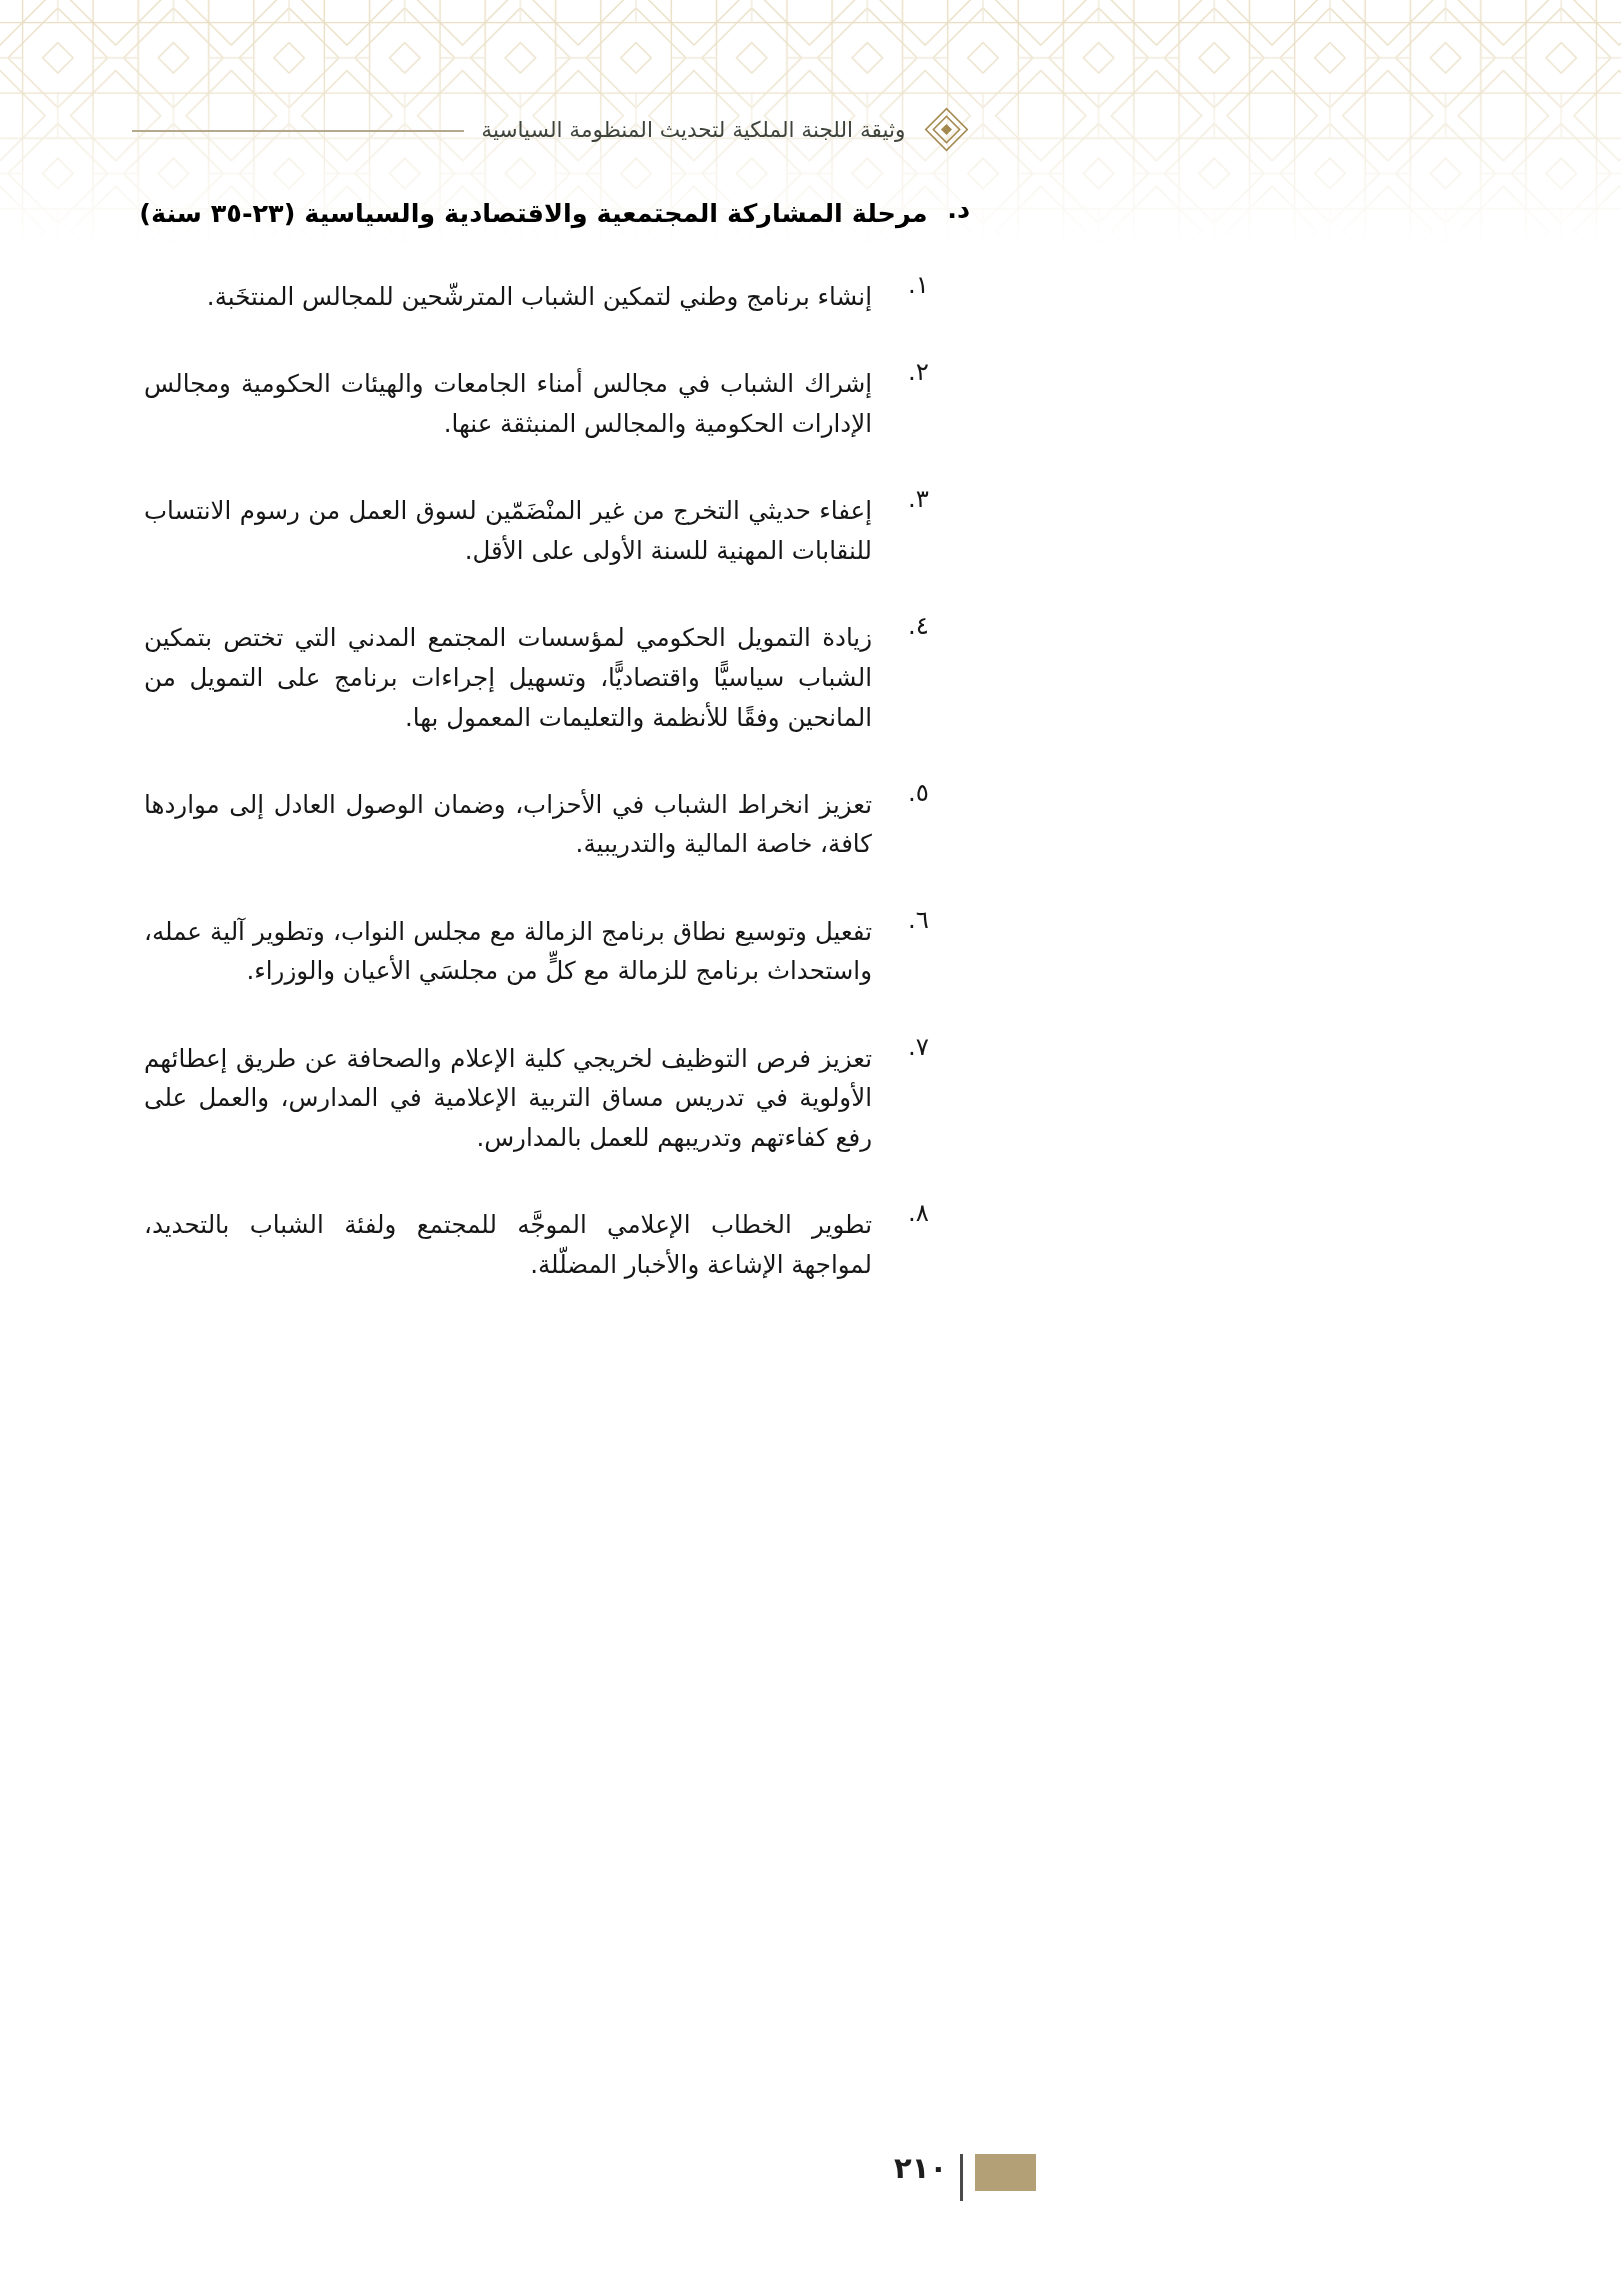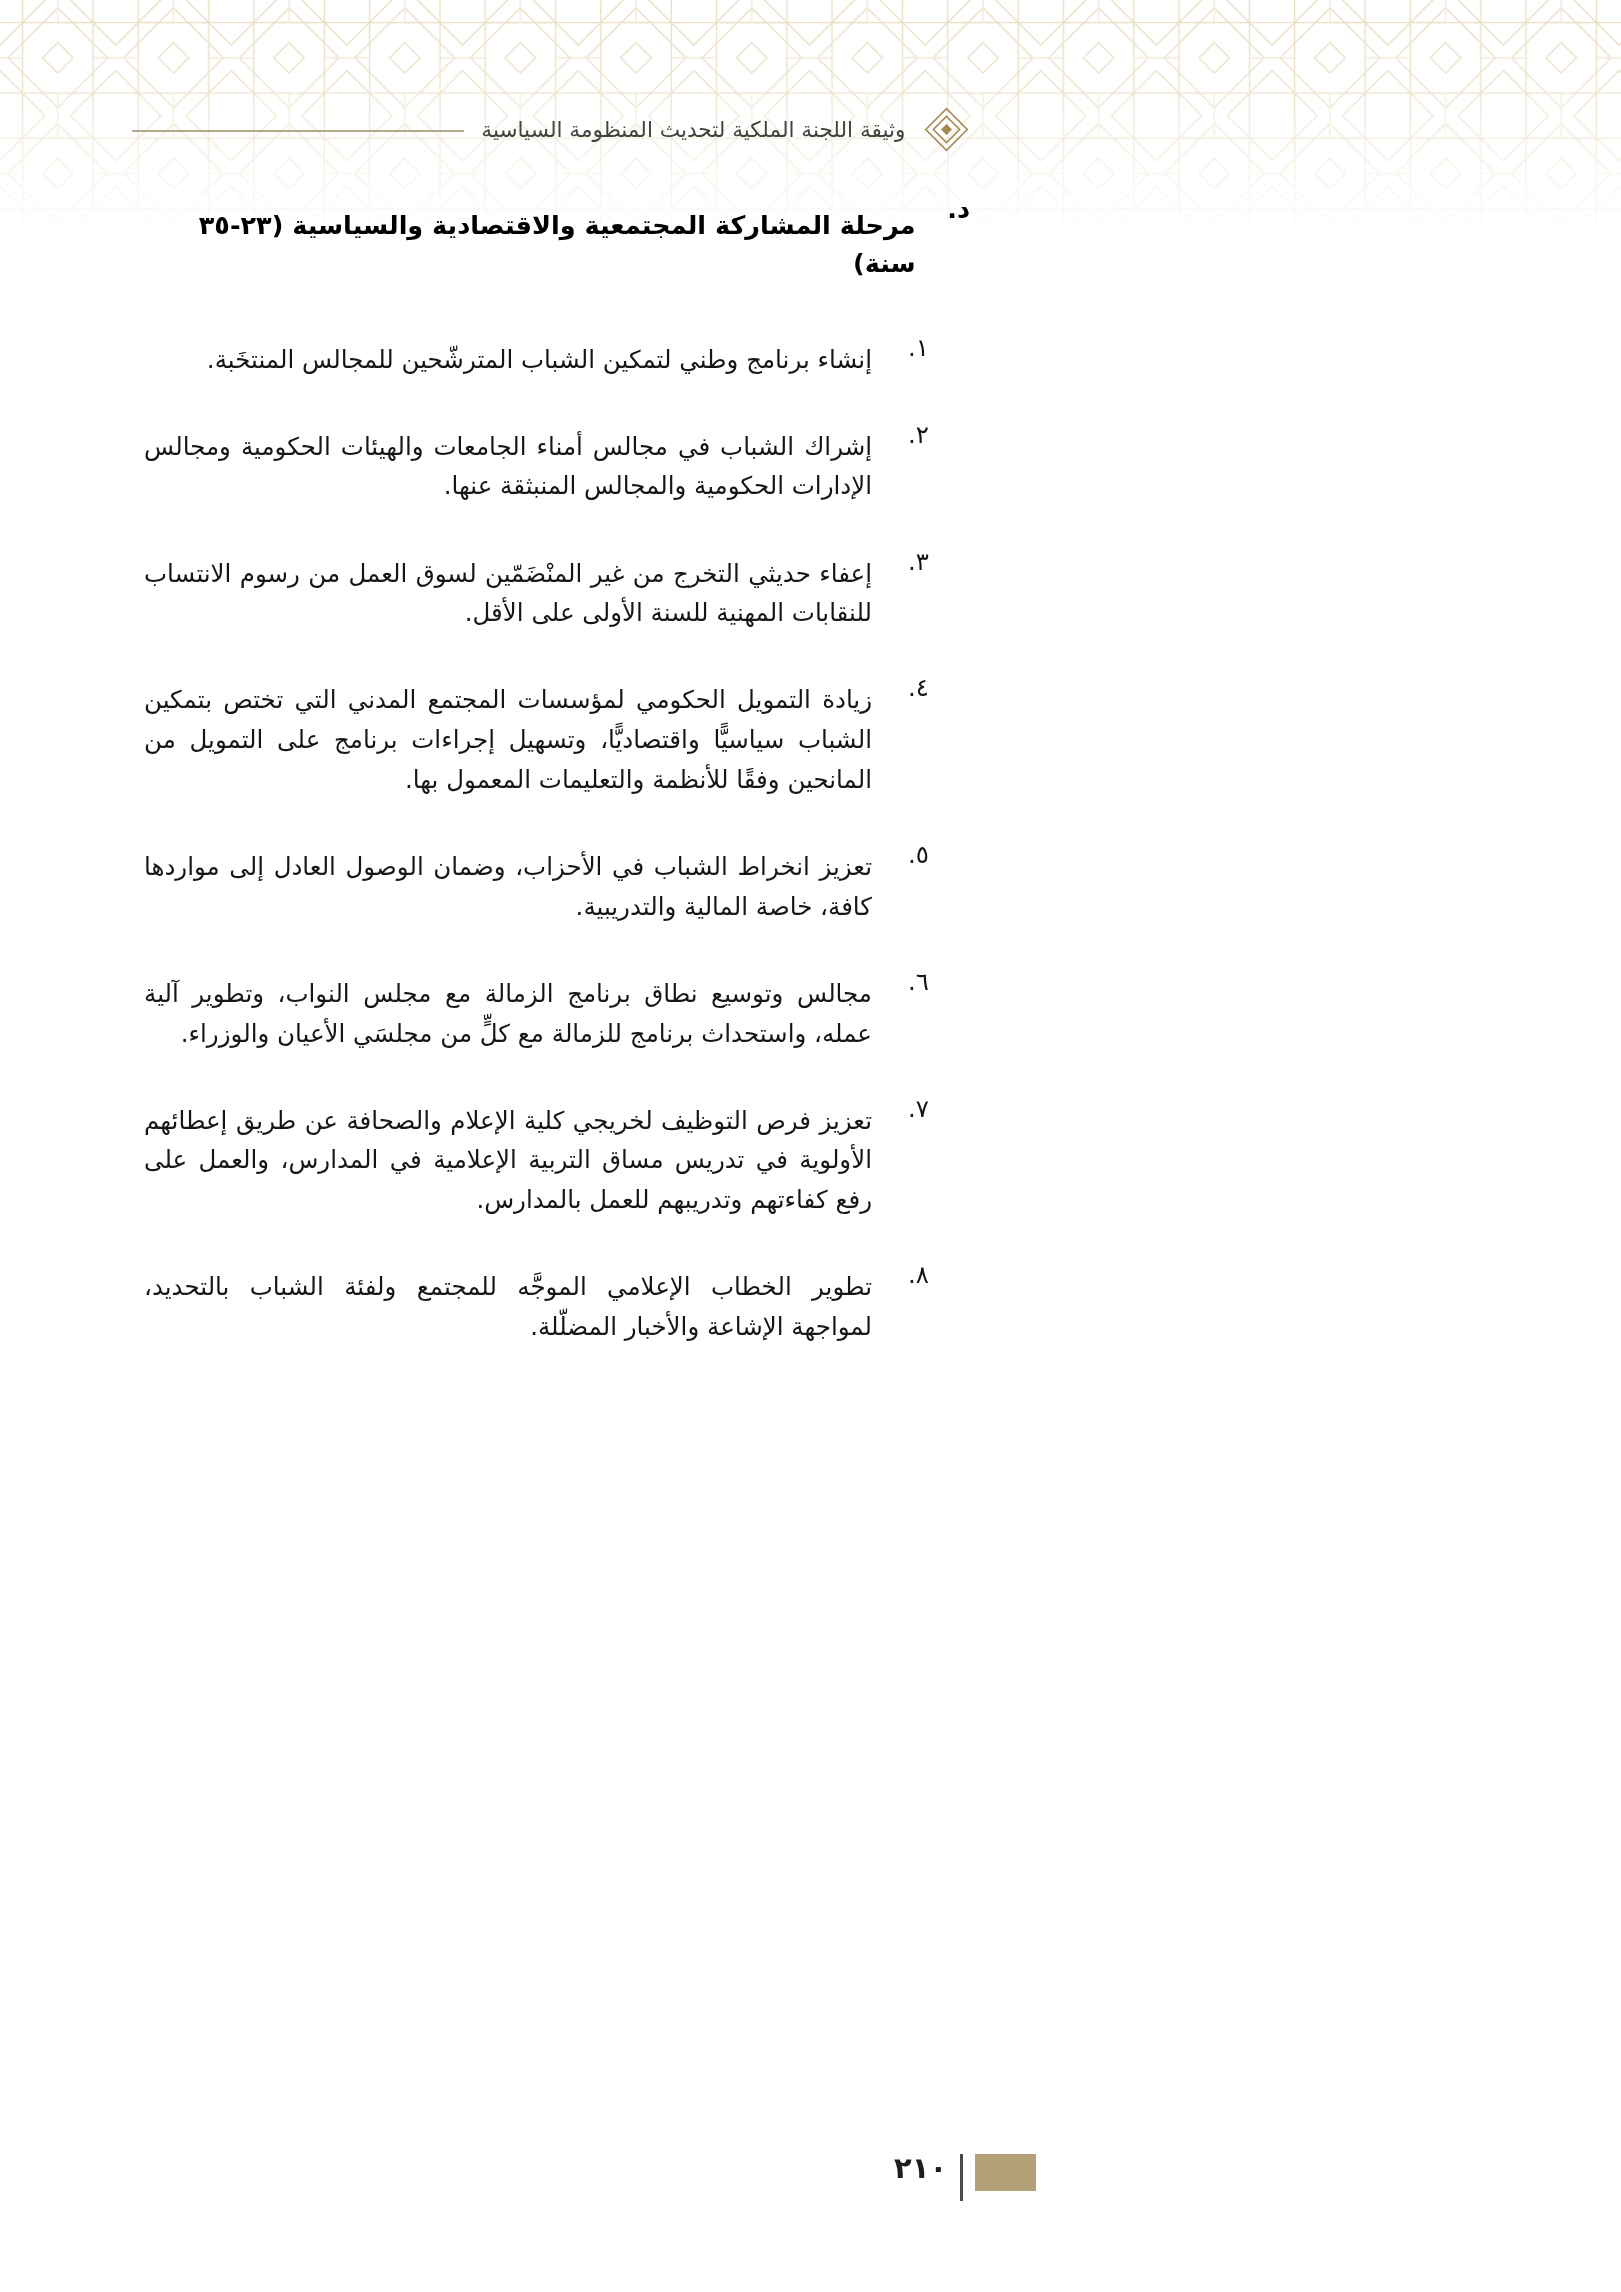--- a/index.html
+++ b/index.html
@@ -22,21 +22,21 @@
   .header-icon{flex:none;width:47px;height:47px;display:block;}
   .header-title{
     flex:none;font-size:21.6px;color:#3e443c;letter-spacing:0;
     white-space:nowrap;
   }
   .header-rule{flex:1;height:2px;background:#b4a98f;margin-top:3.9px;}
   
   .content{position:absolute;top:194px;left:132px;width:838px;direction:rtl;color:#161616;}
   .section-heading{display:flex;gap:19.6px;margin:0 0 33px 0;}
   .sec-label{flex:none;font-size:25.5px;font-weight:bold;color:#000;}
-  .sec-title{margin:12px;font-size:25.5px;font-weight:bold;color:#000;line-height:1.5;}
+  .sec-title{margin:0;font-size:25.5px;font-weight:bold;color:#000;line-height:1.5;}
   .list{list-style:none;margin:0;padding:0 41px 0 0;}
   .item{display:flex;margin:0 0 23.5px 0;font-size:24.5px;line-height:1.62;}
   .item .num{flex:none;width:45px;font-size:24.5px;color:#161616;}
   .item .txt{flex:1;margin:12px;text-align:justify;text-justify:inter-word;color:#161616;}
   
   .footer{
     position:absolute;top:2154px;left:894px;
     display:flex;align-items:flex-start;gap:12.7px;direction:ltr;
   }
   .page-number{font-size:29px;font-weight:bold;color:#1d1d1d;line-height:1;}
@@ -109,21 +109,21 @@
       <li class="item">
         <span class="num">٤.</span>
         <p class="txt">زيادة التمويل الحكومي لمؤسسات المجتمع المدني التي تختص بتمكين الشباب سياسيًّا واقتصاديًّا، وتسهيل إجراءات برنامج على التمويل من المانحين وفقًا للأنظمة والتعليمات المعمول بها.</p>
       </li>
       <li class="item">
         <span class="num">٥.</span>
         <p class="txt">تعزيز انخراط الشباب في الأحزاب، وضمان الوصول العادل إلى مواردها كافة، خاصة المالية والتدريبية.</p>
       </li>
       <li class="item">
         <span class="num">٦.</span>
-        <p class="txt">مجالس وتوسيع نطاق برنامج الزمالة مع مجلس النواب، وتطوير آلية عمله، واستحداث برنامج للزمالة مع كلٍّ من مجلسَي الأعيان والوزراء.</p>
+        <p class="txt">تفعيل وتوسيع نطاق برنامج الزمالة مع مجلس النواب، وتطوير آلية عمله، واستحداث برنامج للزمالة مع كلٍّ من مجلسَي الأعيان والوزراء.</p>
       </li>
       <li class="item">
         <span class="num">٧.</span>
         <p class="txt">تعزيز فرص التوظيف لخريجي كلية الإعلام والصحافة عن طريق إعطائهم الأولوية في تدريس مساق التربية الإعلامية في المدارس، والعمل على رفع كفاءتهم وتدريبهم للعمل بالمدارس.</p>
       </li>
       <li class="item">
         <span class="num">٨.</span>
         <p class="txt">تطوير الخطاب الإعلامي الموجَّه للمجتمع ولفئة الشباب بالتحديد، لمواجهة الإشاعة والأخبار المضلّلة.</p>
       </li>
     </ol>

